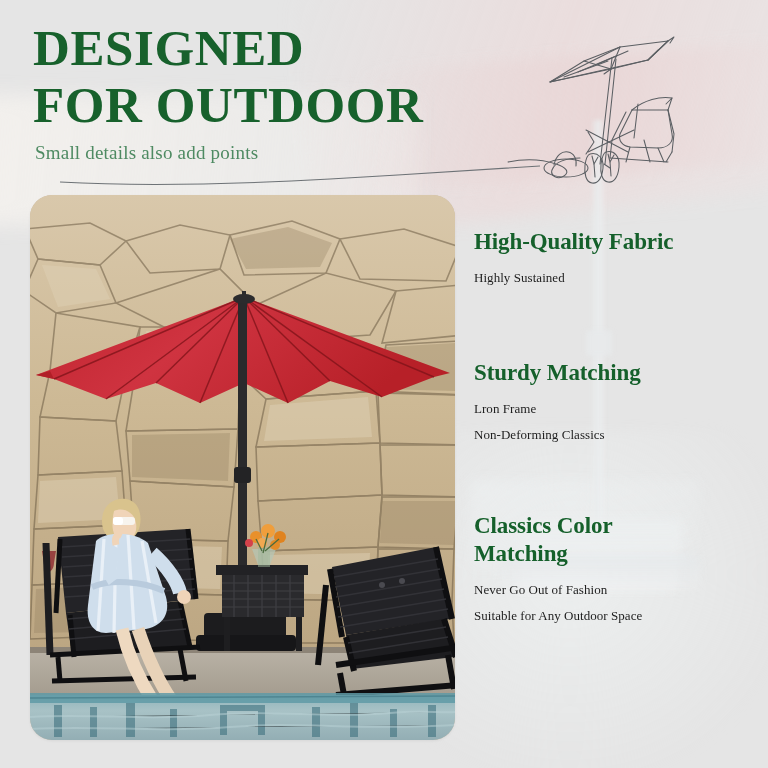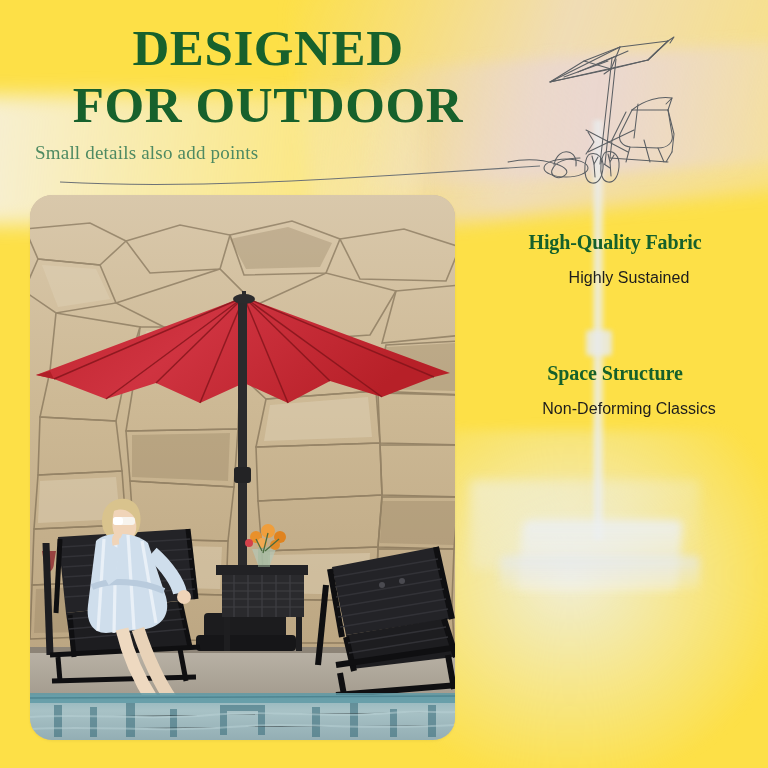--- a/index.html
+++ b/index.html
@@ -2,21 +2,21 @@
 <html><head>
 <meta charset="utf-8">
 <style>
   html,body{margin:0;padding:0;}
   body{
     width:768px;height:768px;overflow:hidden;
     background:#ffffff;
     font-family:"Liberation Sans", sans-serif;
     position:relative;
   }
-  .page{position:absolute;inset:0;overflow:hidden;background:#fde047;text-align:center;}
+  .page{position:absolute;inset:0;overflow:hidden;background:#e5e5e5;}
 
   
   .bg-wash-a{
     position:absolute;left:300px;top:-40px;width:560px;height:250px;
     background:linear-gradient(115deg, rgba(238,222,222,0) 0%, rgba(236,219,219,.75) 45%, rgba(244,233,233,.25) 100%);
     transform:rotate(-6deg);filter:blur(9px);
   }
   .bg-wash-b{
     position:absolute;left:360px;top:55px;width:470px;height:120px;
     background:linear-gradient(100deg, rgba(243,231,231,.0), rgba(233,214,214,.85), rgba(250,244,244,.1));
@@ -96,34 +96,33 @@
     box-shadow:0 1px 3px rgba(0,0,0,.06);
   }
   .photo svg{display:block;width:100%;height:100%;}
 
   
   .features{position:absolute;left:474px;top:228px;width:282px;}
   .feat{margin-bottom:0;}
   .feat-title{
     font-family:"Liberation Serif", serif;
     font-weight:700;
-    font-size:20px;
+    font-size:23px;
     line-height:28px;
     color:#15602b;
     letter-spacing:-.1px;
     margin:0 0 9px 0;
     white-space:pre-line;
   }
   .feat-lines{
-    font-family:Liberation Sans, sans-serif;
-    font-size:16px;
+    font-family:Liberation Serif, serif;
+    font-size:13px;
     line-height:26px;
     color:#1d1d1d;
     letter-spacing:.05px;
-    margin-left:28px;
   }
   .feat-lines div{white-space:nowrap;}
   .sp1{height:68px;}
   .sp2{height:64px;}
 </style>
 </head>
 <body>
 
 <div class="page">
 
@@ -468,23 +467,32 @@
     <div class="feat">
       <div class="feat-title">High-Quality Fabric</div>
       <div class="feat-lines">
         <div>Highly Sustained</div>
       </div>
     </div>
 
     <div class="sp1"></div>
 
     <div class="feat">
-      <div class="feat-title">Space Structure</div>
+      <div class="feat-title">Sturdy Matching</div>
       <div class="feat-lines">
+        <div>Lron Frame</div>
         <div>Non-Deforming Classics</div>
       </div>
     </div>
 
     <div class="sp2"></div>
 
+    <div class="feat">
+      <div class="feat-title">Classics Color
+Matching</div>
+      <div class="feat-lines">
+        <div>Never Go Out of Fashion</div>
+        <div>Suitable for Any Outdoor Space</div>
+      </div>
+    </div>
 
   </div>
 </div>
 
 </body></html>

